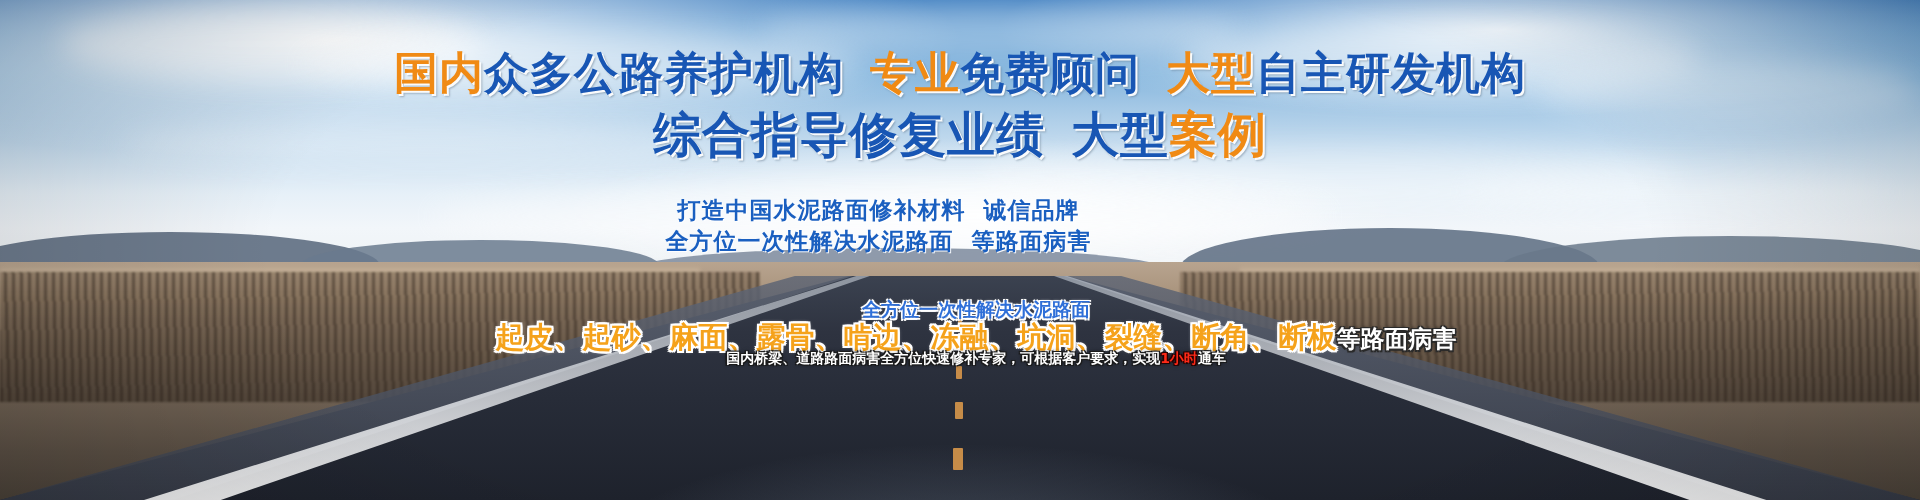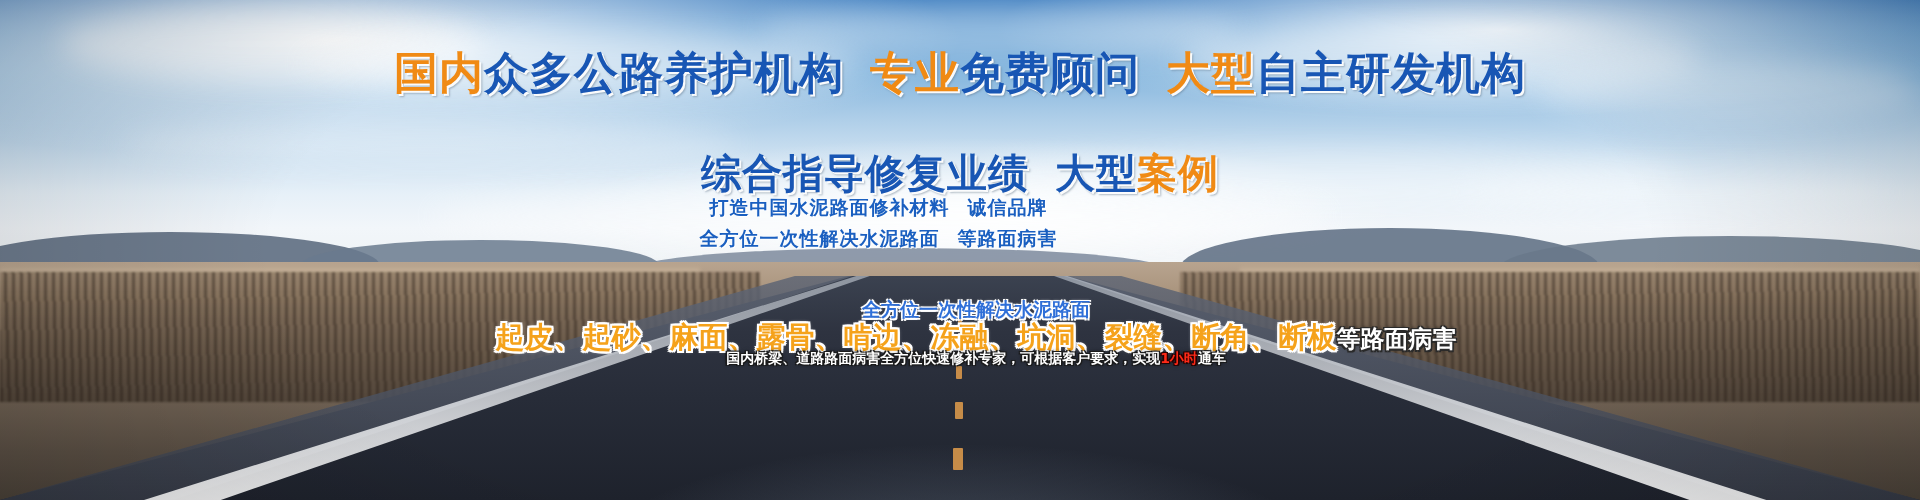--- a/index.html
+++ b/index.html
@@ -140,29 +140,29 @@
   .headline {
     position:absolute;
     width:1920px;
     text-align:center;
     font-family:"DejaVu Sans", sans-serif;
     font-weight:bold;
     letter-spacing:1px;
     white-space:nowrap;
   }
   .hl1 { top:44px; font-size:44px;font-family:Liberation Mono, monospace; }
-  .hl2 { top:103px; font-size:40px;margin-top:43px; }
+  .hl2 { top:103px; font-size:48px; }
   .blue   { color:#1856b4; text-shadow: 2px 2px 0 rgba(255,255,255,.95), 3px 3px 2px rgba(90,110,130,.45); }
   .orange { color:#f08a14; text-shadow: 2px 2px 0 rgba(255,255,255,.95), 3px 3px 2px rgba(90,110,130,.45); }
   .gap { display:inline-block; width:26px; }
 
   .subline {
     position:absolute; width:1757px; text-align:center;
     font-family:"DejaVu Sans", sans-serif;
-    font-weight:bold; font-size:19px; color:#1a5fc0;
+    font-weight:bold; font-size:23px; color:#1a5fc0;
     letter-spacing:1px; white-space:nowrap;
     text-shadow: 1px 1px 0 rgba(255,255,255,.9);
   }
   .sub1 { top:195px; }
   .sub2 { top:226px; }
   .sub-sp { display:inline-block; width:18px; }
 
   .bannerline {
     position:absolute; width:1920px; text-align:center;
     font-family:"DejaVu Sans", sans-serif;

